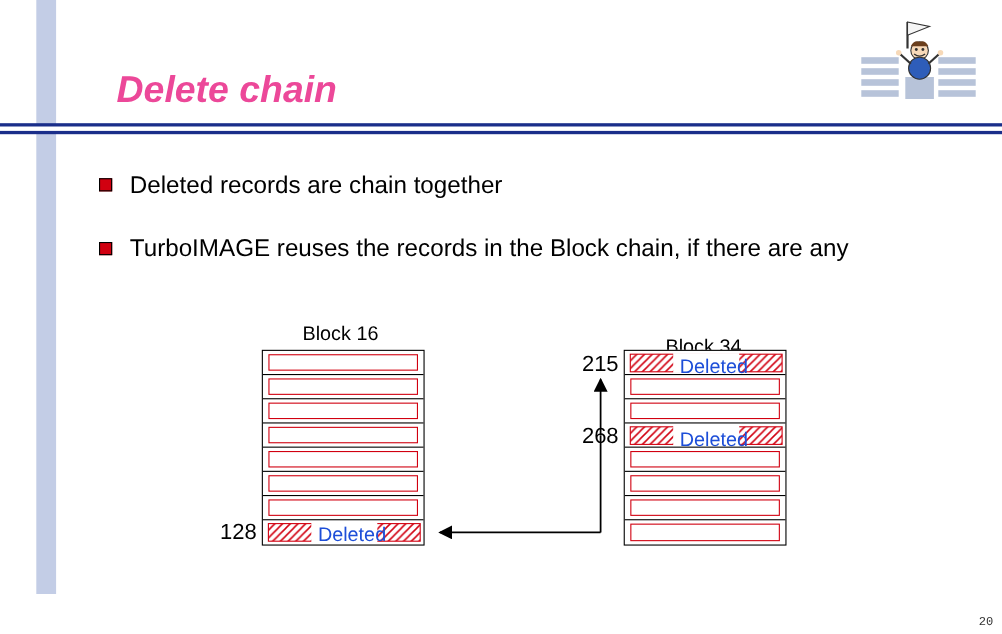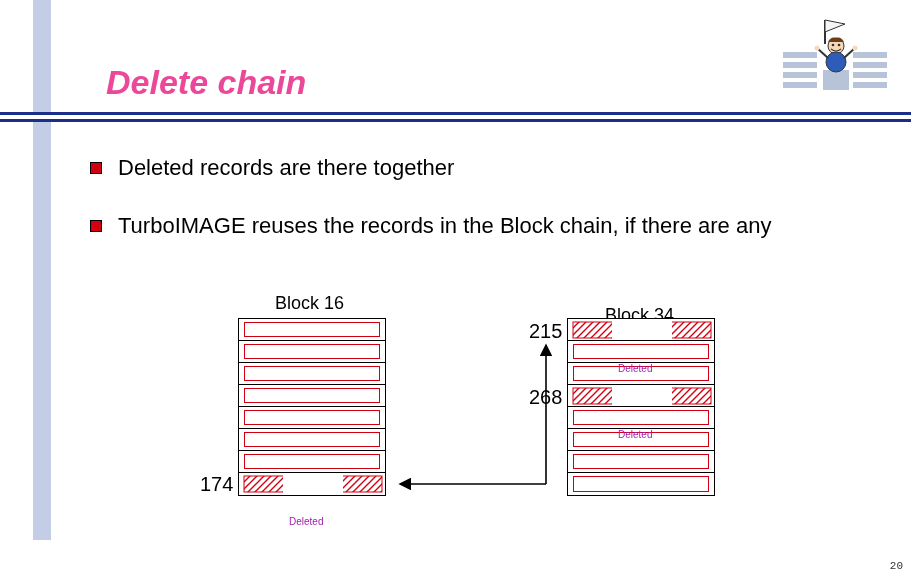--- a/index.html
+++ b/index.html
@@ -80,24 +80,23 @@
     font-size: 18px;
     color: #000;
   }
   .rec-label {
     position: absolute;
     font-size: 20px;
     color: #000;
   }
   .deleted-label {
     position: absolute;
-    font-size: 10px;
-    color: #a21caf;
+    font-size: 18px;
+    color: #1d4ed8;
     z-index: 3;
-    margin-top: 40px;
   }
   .block-table {
     position: absolute;
     border: 1.5px solid #000;
     background: #fff;
   }
   .block-row {
     height: 22px;
     border-bottom: 1px solid #000;
     position: relative;
@@ -161,21 +160,21 @@
     <line x1="47" y1="46" x2="36" y2="36" stroke="#333" stroke-width="2"></line>
     <line x1="63" y1="46" x2="74" y2="36" stroke="#333" stroke-width="2"></line>
     <circle cx="36" cy="36" r="2.5" fill="#f7d9b8"></circle>
     <circle cx="74" cy="36" r="2.5" fill="#f7d9b8"></circle>
   </svg>
 </div>
 
 <div class="bullets">
   <div class="bullet-row">
     <div class="bullet-marker"></div>
-    <div class="bullet-text">Deleted records are there together</div>
+    <div class="bullet-text">Deleted records are chain together</div>
   </div>
   <div class="bullet-row">
     <div class="bullet-marker"></div>
     <div class="bullet-text">TurboIMAGE reuses the records in the Block chain, if there are any</div>
   </div>
 </div>
 
 <div class="diagram">
 
   <div class="block-label" style="left:275px; top:293px;">Block 16</div>
@@ -206,21 +205,21 @@
         <defs>
           <pattern id="h16" width="7" height="7" patternUnits="userSpaceOnUse">
             <path d="M-2,2 l4,-4 M0,7 l7,-7 M5,9 l4,-4" stroke="#d10010" stroke-width="1.4"></path>
           </pattern>
         </defs>
         <rect x="5" y="3" width="138" height="16" fill="url(#h16)" stroke="#d10010" stroke-width="1"></rect>
         <rect x="44" y="2" width="60" height="18" fill="#fff"></rect>
       </svg>
     </div>
   </div>
-  <div class="rec-label" style="left:200px; top:473px;">174</div>
+  <div class="rec-label" style="left:200px; top:473px;">128</div>
   <div class="deleted-label" style="left:289px; top:476px;">Deleted</div>
 
   <div class="block-label" style="left:605px; top:292px;margin-top:13px;">Block 34</div>
   <div class="block-table" style="left:567px; top:318px; width:148px;">
     <div class="block-row">
       <svg width="100%" height="100%" style="position:absolute;left:0;top:0;" preserveAspectRatio="none">
         <defs>
           <pattern id="h34a" width="7" height="7" patternUnits="userSpaceOnUse">
             <path d="M-2,2 l4,-4 M0,7 l7,-7 M5,9 l4,-4" stroke="#d10010" stroke-width="1.4"></path>
           </pattern>

